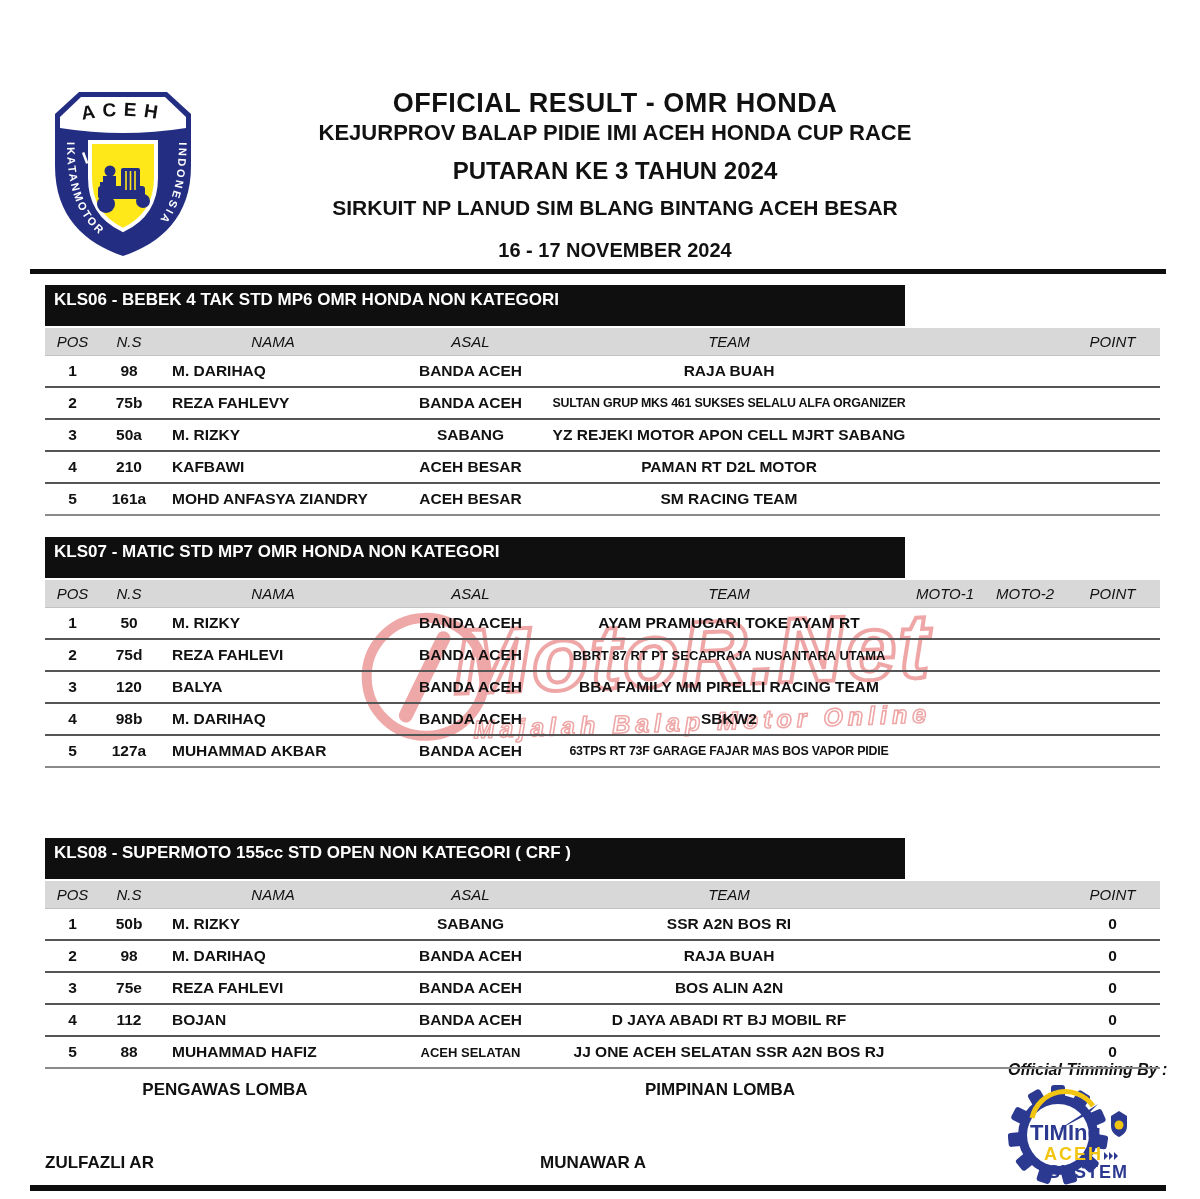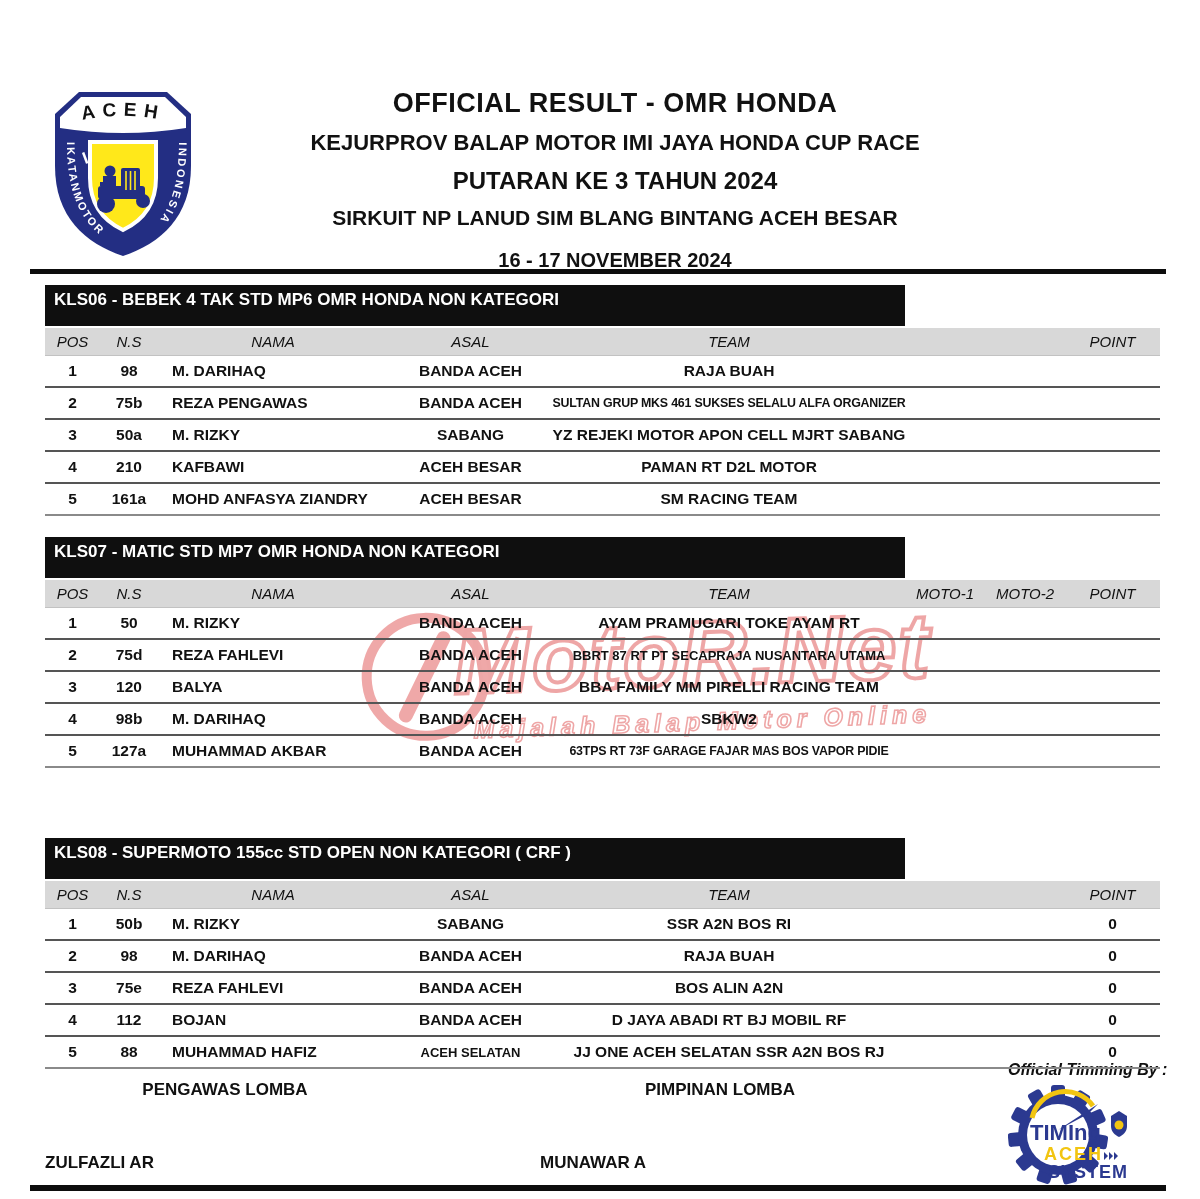--- a/index.html
+++ b/index.html
@@ -1,21 +1,21 @@
 <!DOCTYPE html>
 <html><head>
 <meta charset="utf-8">
 <style>
   html,body{margin:0;padding:0;background:#ffffff;}
   .page{position:relative;width:1200px;height:1199px;background:#ffffff;overflow:hidden;
         font-family:"Liberation Sans",sans-serif;color:#111;}
   
   .imi-logo{position:absolute;left:48px;top:86px;width:150px;height:175px;}
   .head{position:absolute;left:200px;top:88px;width:830px;text-align:center;font-weight:bold;}
-  .t1{font-size:27px;letter-spacing:.5px;margin-bottom:11px;}
+  .t1{font-size:27px;letter-spacing:.5px;margin-bottom:1px;}
   .t2{font-size:22px;margin-bottom:11px;}
   .t3{font-size:24px;margin-bottom:11px;}
   .t4{font-size:21px;margin-bottom:19px;}
   .t5{font-size:20px;}
   .sep{position:absolute;left:30px;width:1136px;background:#0d0d0d;}
   .sep-top{top:269px;height:5px;}
   .sep-bottom{top:1185px;height:6px;}
   
   .watermark{position:absolute;left:362px;top:598px;width:520px;height:170px;z-index:0;
              pointer-events:none;transform:rotate(-2deg);opacity:.5;}
@@ -84,21 +84,21 @@
       <line x1="82.5" y1="85" x2="82.5" y2="104" stroke="#ffe81a" stroke-width="1.6"></line>
       <line x1="87" y1="85" x2="87" y2="104" stroke="#ffe81a" stroke-width="1.6"></line>
       <circle cx="62" cy="85" r="5.5"></circle>
       <path d="M55,90 h13 v13 h-13 z"></path>
       <path d="M52,96 h6 v4 h-6 z"></path>
     </g>
   </svg>
 
   <div class="head">
     <div class="t1">OFFICIAL RESULT - OMR HONDA</div>
-    <div class="t2">KEJURPROV BALAP MOTOR IMI JAYA HONDA CUP RACE</div>
+    <div class="t2">KEJURPROV BALAP PIDIE IMI ACEH HONDA CUP RACE</div>
     <div class="t3">PUTARAN KE 3 TAHUN 2024</div>
     <div class="t4">SIRKUIT NP LANUD SIM BLANG BINTANG ACEH BESAR</div>
     <div class="t5">16 - 17 NOVEMBER 2024</div>
   </div>
 
   <div class="sep sep-top"></div>
 
   <div class="watermark">
     <span class="wm-ring"></span>
     <span class="wm-slash"></span>
@@ -125,21 +125,21 @@
           <div class="rcell al">M. DARIHAQ</div>
           <div class="rcell">BANDA ACEH</div>
           <div class="rcell">RAJA BUAH</div>
           <div class="rcell"></div>
           <div class="rcell"></div>
           <div class="rcell"></div>
         </div>
         <div class="rgrid rrow" style="grid-template-columns: 55px 58px 230px 165px 352px 80px 80px 95px;">
           <div class="rcell">2</div>
           <div class="rcell">75b</div>
-          <div class="rcell al">REZA PENGAWAS</div>
+          <div class="rcell al">REZA FAHLEVY</div>
           <div class="rcell">BANDA ACEH</div>
           <div class="rcell xs">SULTAN GRUP MKS 461 SUKSES SELALU ALFA ORGANIZER</div>
           <div class="rcell"></div>
           <div class="rcell"></div>
           <div class="rcell"></div>
         </div>
         <div class="rgrid rrow" style="grid-template-columns: 55px 58px 230px 165px 352px 80px 80px 95px;">
           <div class="rcell">3</div>
           <div class="rcell">50a</div>
           <div class="rcell al">M. RIZKY</div>

